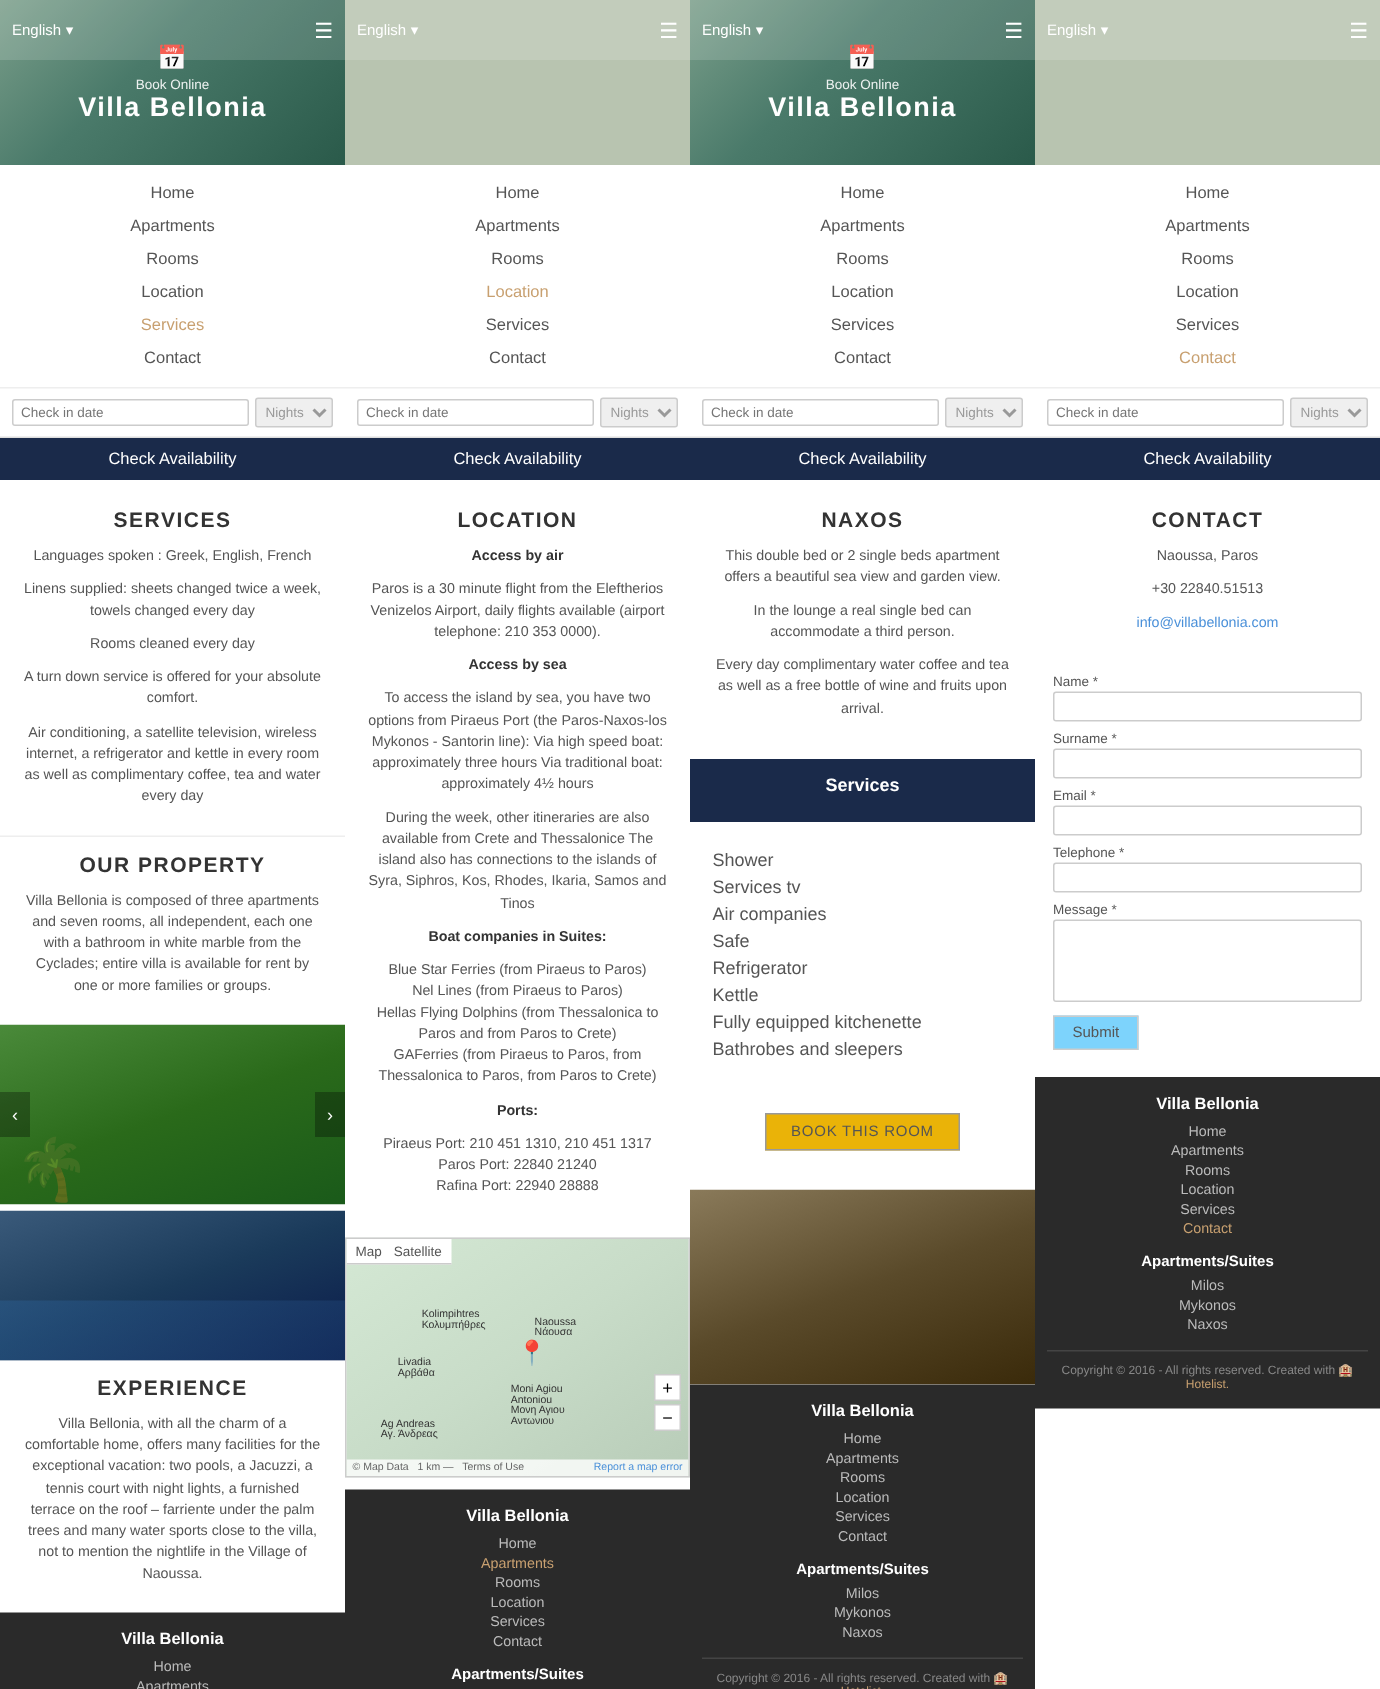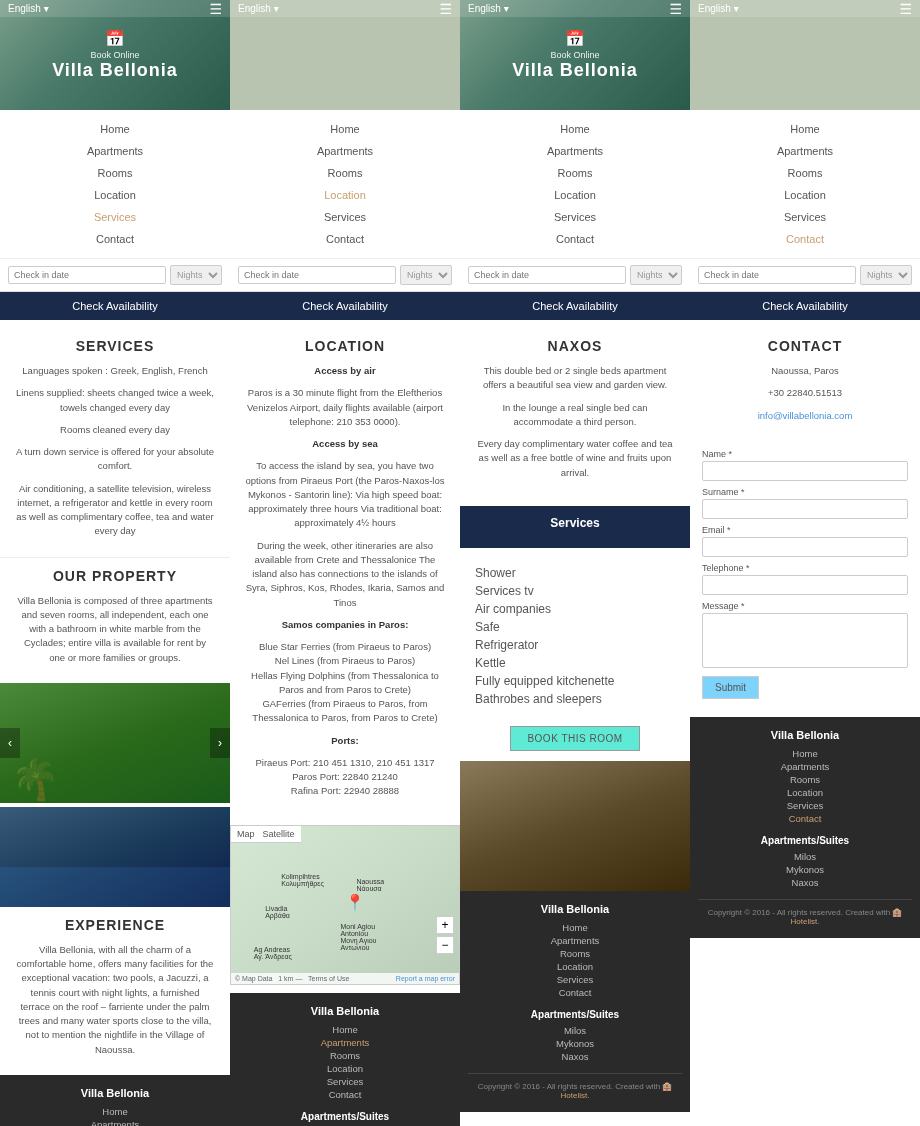--- a/index.html
+++ b/index.html
@@ -33,21 +33,21 @@
 
     .panel-header.with-photo {
       background: linear-gradient(135deg, #7a9e8a 0%, #4a7a6a 40%, #2a5a4a 100%);
     }
 
     .header-bar {
       position: absolute;
       top: 0;
       left: 0;
       right: 0;
-      height: 17px;
+      height: 40px;
       background: rgba(255,255,255,0.15);
       display: flex;
       align-items: center;
       justify-content: space-between;
       padding: 0 8px;
     }
 
     .lang-selector {
       color: #fff;
       font-size: 10px;
@@ -318,23 +318,23 @@
 
     .services-list li {
       font-size: 12px;
       color: #555;
       padding: 2px 0;
     }
 
     
     .book-btn {
       display: block;
-      margin: 10px auto;
+      margin: 26px auto;
       border: 1px solid #999;
-      background: #5eead4;
+      background: #eab308;
       padding: 6px 16px;
       font-size: 10px;
       color: #555;
       cursor: pointer;
       letter-spacing: 0.5px;
     }
 
     
     .contact-form {
       padding: 8px 12px;
@@ -567,21 +567,21 @@
     </div>
     <button class="check-avail-btn">Check Availability</button>
 
     <div class="content-section">
       <h2 class="section-title">LOCATION</h2>
       <p class="section-text left"><b>Access by air</b></p>
       <p class="section-text left">Paros is a 30 minute flight from the Eleftherios Venizelos Airport, daily flights available (airport telephone: 210 353 0000).</p>
       <p class="section-text left"><b>Access by sea</b></p>
       <p class="section-text left">To access the island by sea, you have two options from Piraeus Port (the Paros-Naxos-los Mykonos - Santorin line): Via high speed boat: approximately three hours Via traditional boat: approximately 4½ hours</p>
       <p class="section-text left">During the week, other itineraries are also available from Crete and Thessalonice The island also has connections to the islands of Syra, Siphros, Kos, Rhodes, Ikaria, Samos and Tinos</p>
-      <p class="section-text left"><b>Samos companies in Paros:</b></p>
+      <p class="section-text left"><b>Boat companies in Suites:</b></p>
       <p class="section-text left">Blue Star Ferries (from Piraeus to Paros)<br>Nel Lines (from Piraeus to Paros)<br>Hellas Flying Dolphins (from Thessalonica to Paros and from Paros to Crete)<br>GAFerries (from Piraeus to Paros, from Thessalonica to Paros, from Paros to Crete)</p>
       <p class="section-text left"><b>Ports:</b></p>
       <p class="section-text left">Piraeus Port: 210 451 1310, 210 451 1317<br>Paros Port: 22840 21240<br>Rafina Port: 22940 28888</p>
     </div>
 
     <div class="map-container">
       <div class="map-inner">
         <div class="map-toolbar">
           <span>Map</span>
           <span>Satellite</span>

